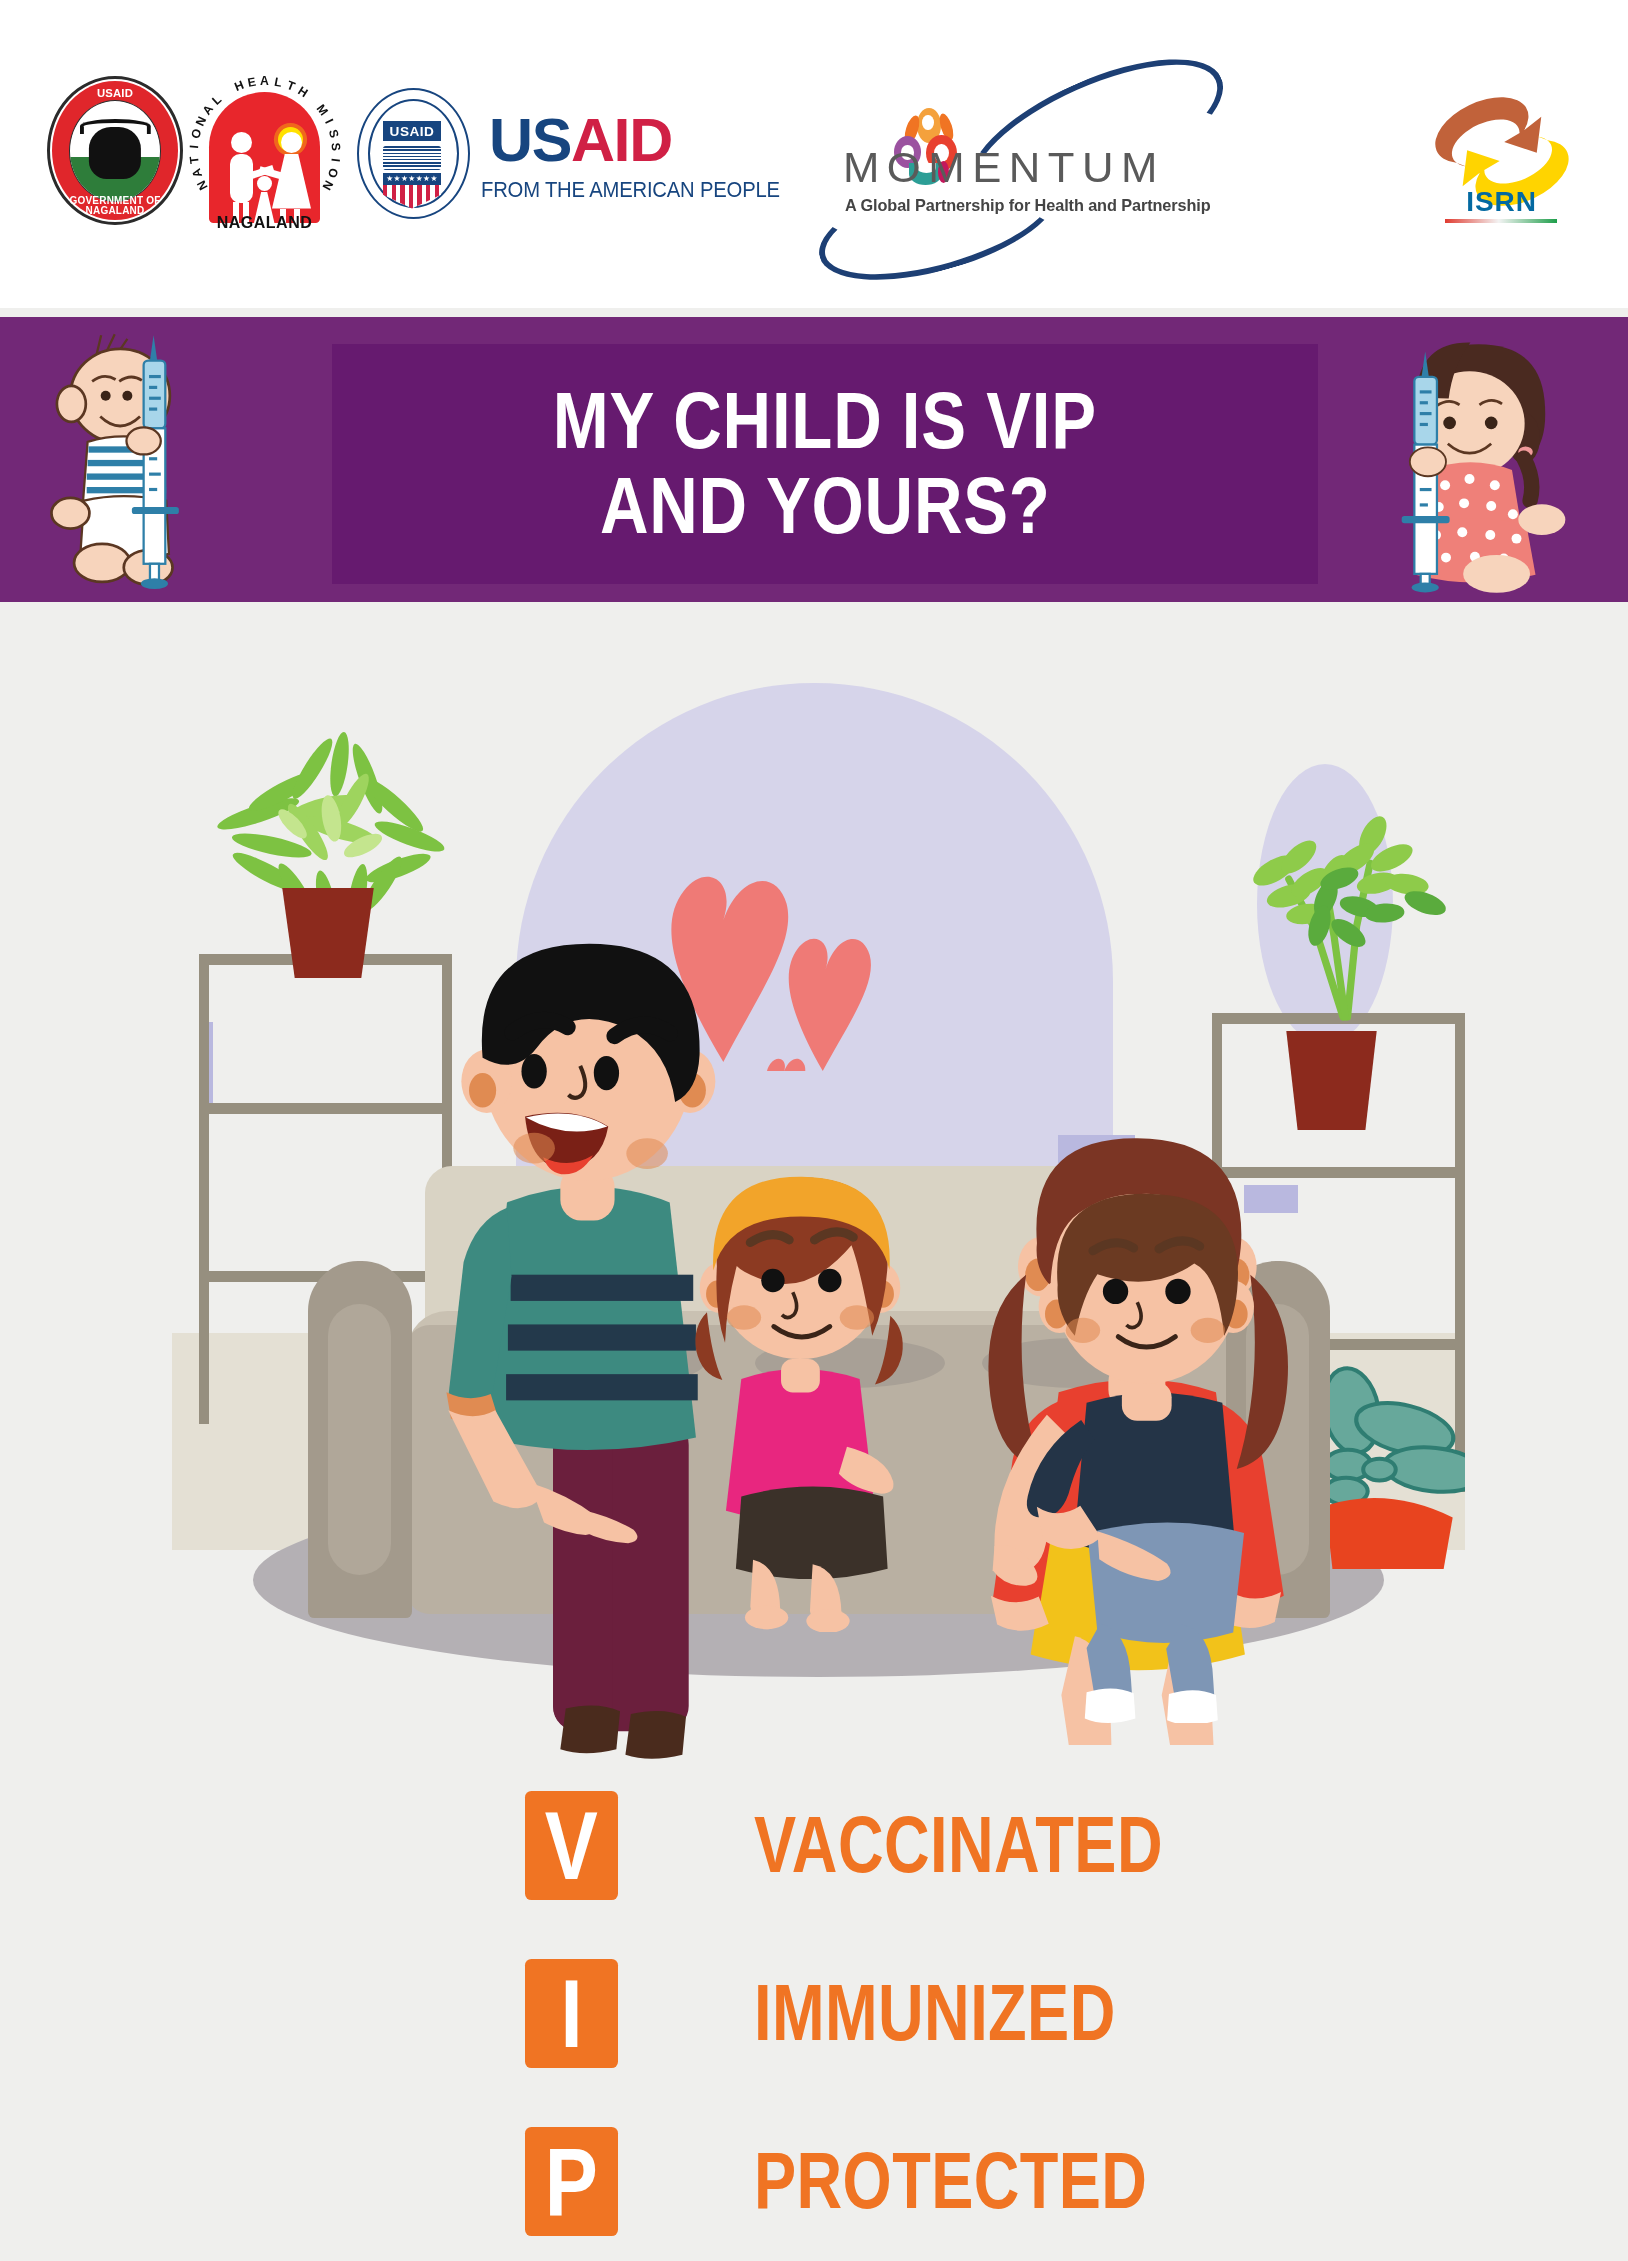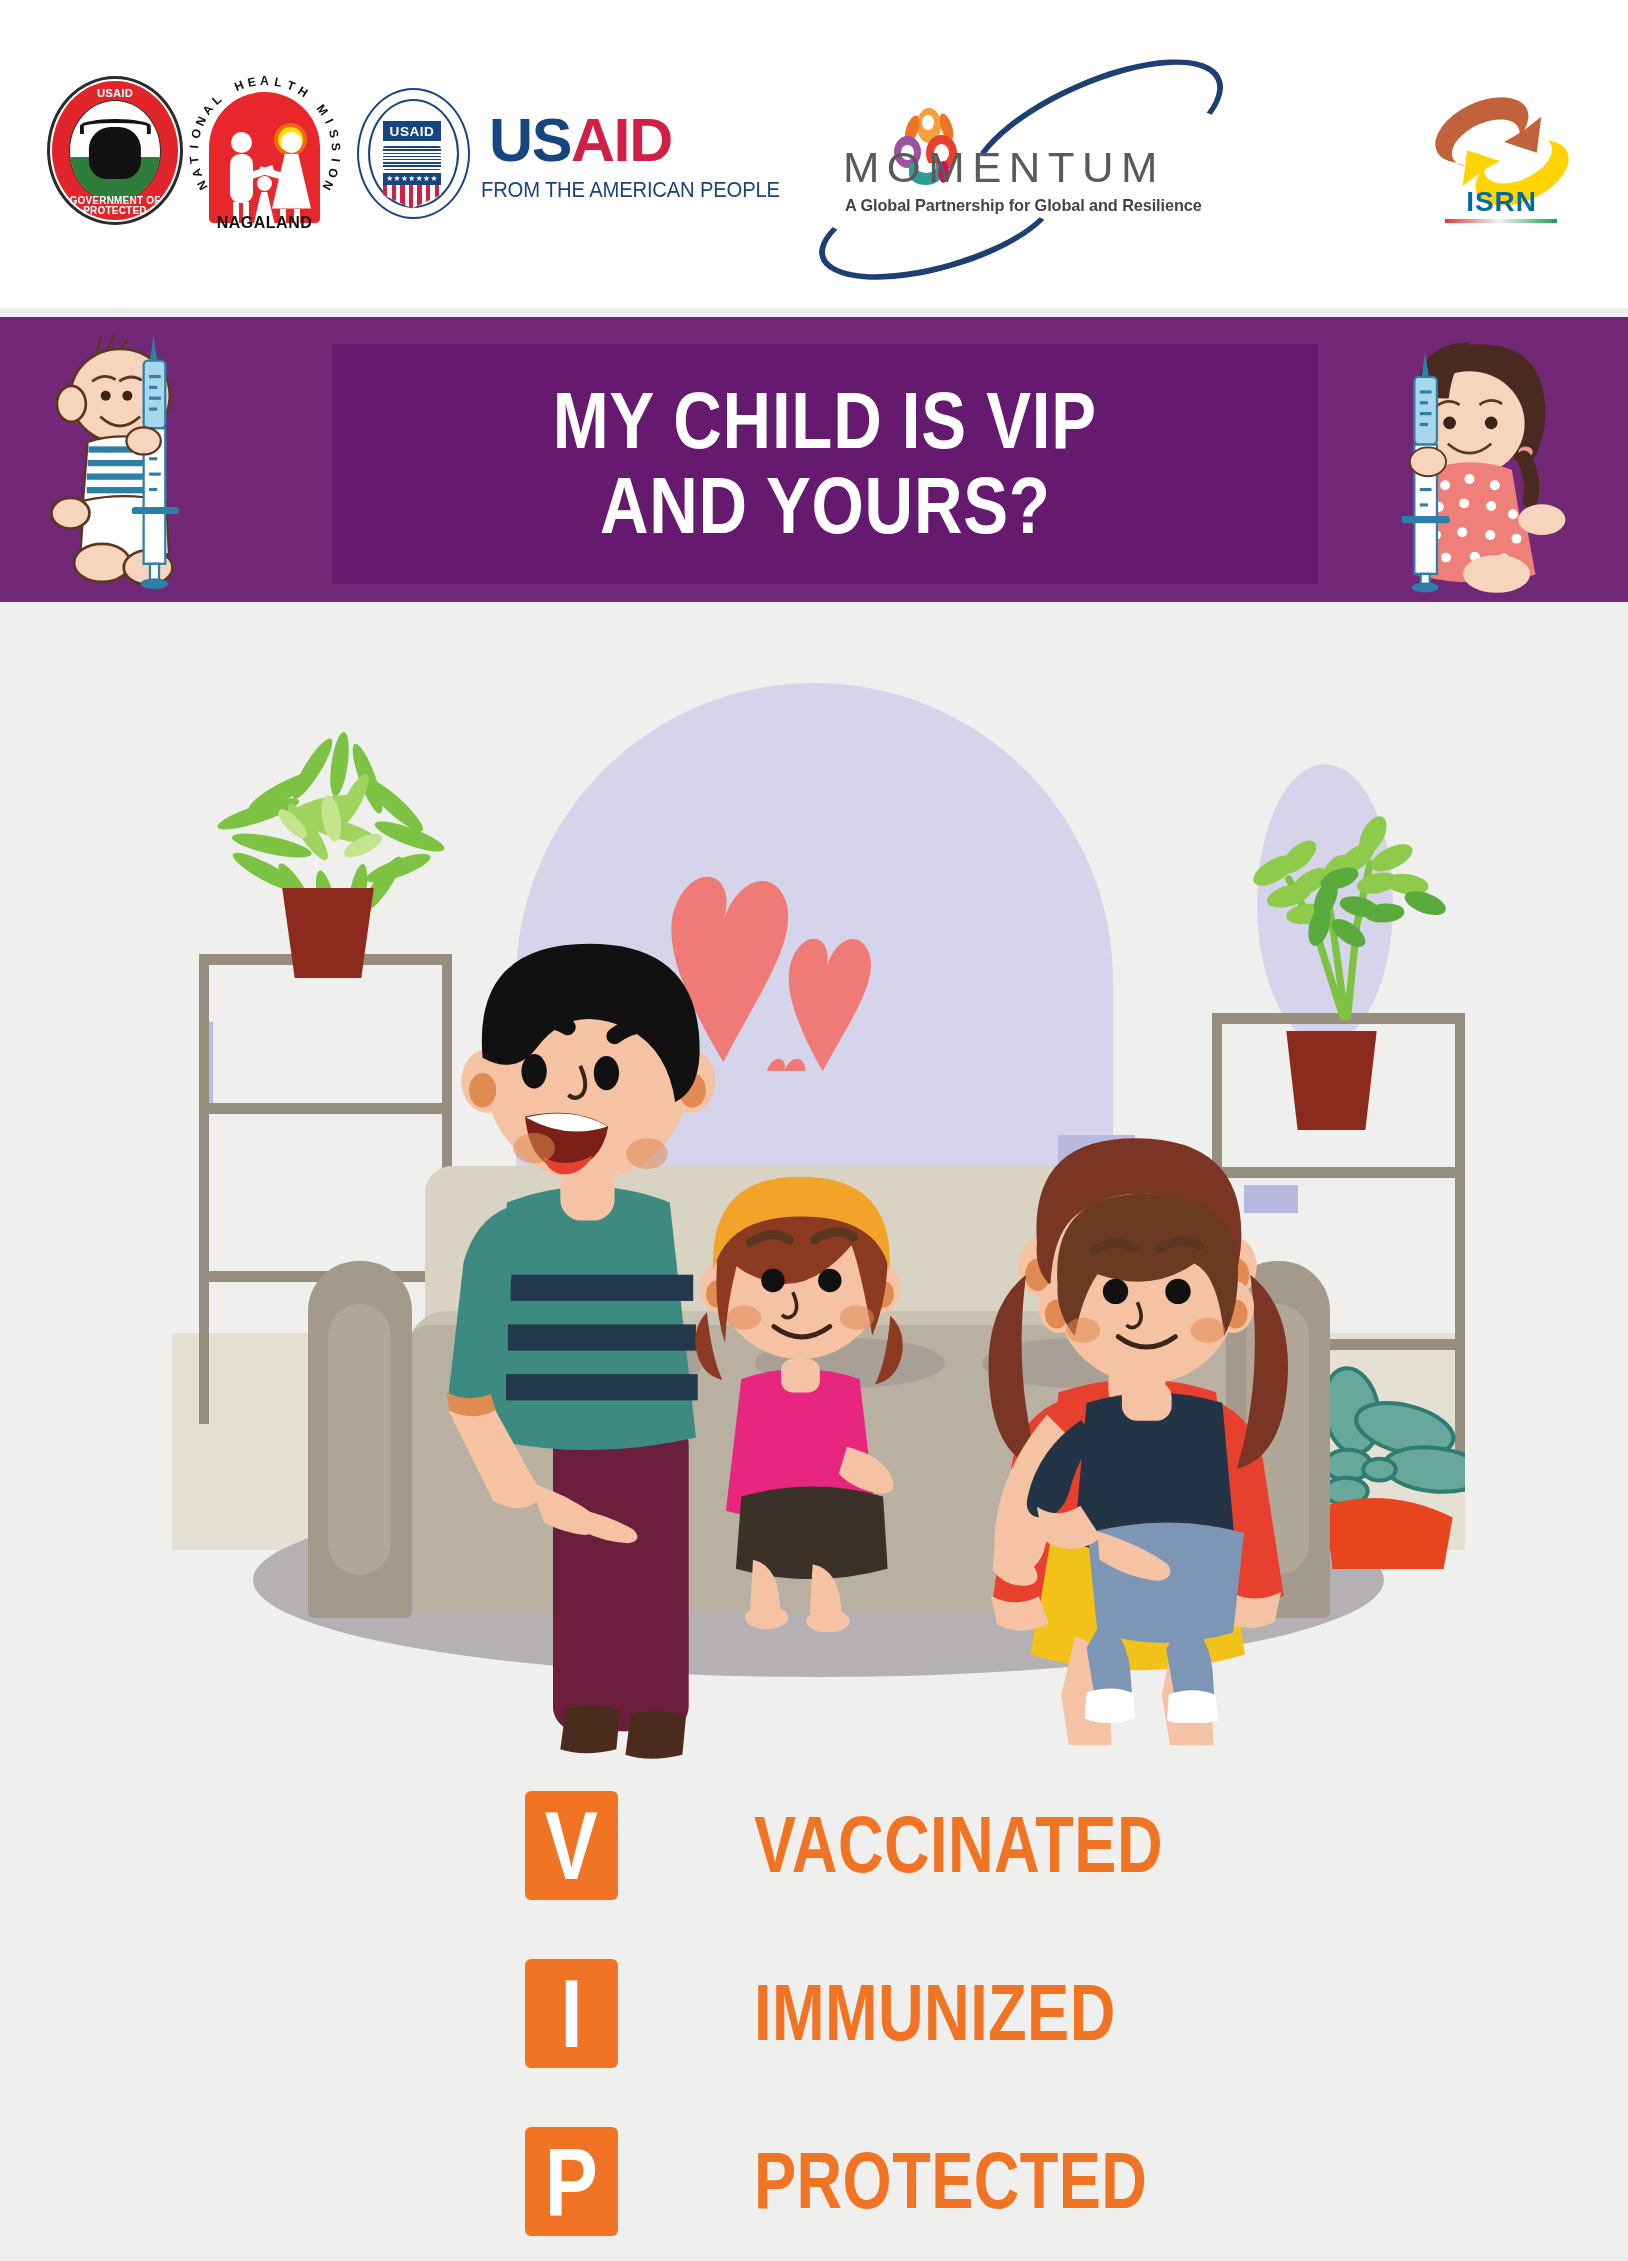--- a/index.html
+++ b/index.html
@@ -114,21 +114,21 @@
   <div class="logobar">
 
     <div class="logo seal">
       <div class="seal-outer"></div>
       <div class="seal-ring"></div>
       <div class="seal-inner">
         <div class="seal-grass"></div>
         <div class="seal-bull"></div>
       </div>
       <div class="seal-txt seal-top">USAID</div>
-      <div class="seal-txt seal-bot">GOVERNMENT OF PROTECTED</div>
+      <div class="seal-txt seal-bot">GOVERNMENT OF NAGALAND</div>
     </div>
 
     <div class="logo nhm">
       <div class="nhm-dome">
         <div class="nhm-sun"></div>
         <div class="fig" style="left:22px;top:40px;width:21px;height:21px;border-radius:50%;"></div>
         <div class="fig" style="left:21px;top:62px;width:22.6px;height:49px;border-radius:10px;"></div>
         <div class="fig" style="left:23.5px;top:110px;width:6.3px;height:30px;"></div>
         <div class="fig" style="left:34px;top:110px;width:6.3px;height:30px;"></div>
         <div class="fig" style="left:50px;top:78px;width:28px;height:6.8px;transform:rotate(16deg);"></div>
@@ -189,21 +189,21 @@
       <div class="mom-fig" style="left:96px;top:22px;width:11.8px;height:29px;background:#f07423;border-radius:50%;transform:rotate(18deg);"></div>
       <div class="mom-fig" style="left:131px;top:20px;width:11px;height:28px;background:#f07423;border-radius:50%;transform:rotate(-18deg);"></div>
       <div class="mom-fig" style="left:84px;top:43px;width:27px;height:32px;background:#9b52a0;border-radius:50%;"></div>
       <div class="mom-fig" style="left:91px;top:52px;width:12.7px;height:14.5px;background:#fff;border-radius:50%;"></div>
       <div class="mom-fig" style="left:116px;top:42px;width:31px;height:36px;background:#e8402f;border-radius:50%;"></div>
       <div class="mom-fig" style="left:124px;top:51px;width:14.5px;height:18px;background:#fff;border-radius:50%;"></div>
       <div class="mom-fig" style="left:99px;top:70px;width:33px;height:22px;background:#2c9e96;border-radius:0 0 50% 50%;"></div>
       <div class="mom-fig" style="left:107px;top:70px;width:19px;height:10px;background:#fff;border-radius:0 0 50% 50%;"></div>
       <div class="mom-fig" style="left:128px;top:68px;width:11px;height:22px;background:#c3185c;border-radius:50%;"></div>
       <div class="mom-word">MOMENTUM</div>
-      <div class="mom-sub">A Global Partnership for Global and Resilience</div>
+      <div class="mom-sub">A Global Partnership for Health and Partnership</div>
     </div>
 
     <div class="logo isrn">
       <svg width="145" height="113" viewBox="0 0 320 250">
         <path d="M60 150 A110 62 -25 1 1 210 78 L248 48 L238 128 L166 104 L200 84 A80 44 -25 1 0 82 158 Z" fill="#c1623a"></path>
         <path d="M262 100 A110 62 -25 1 1 112 172 L74 202 L84 122 L156 146 L122 166 A80 44 -25 1 0 240 92 Z" fill="#ffd400"></path>
       </svg>
       <div class="isrn-txt">ISRN</div>
       <div class="isrn-bar"></div>
     </div>

